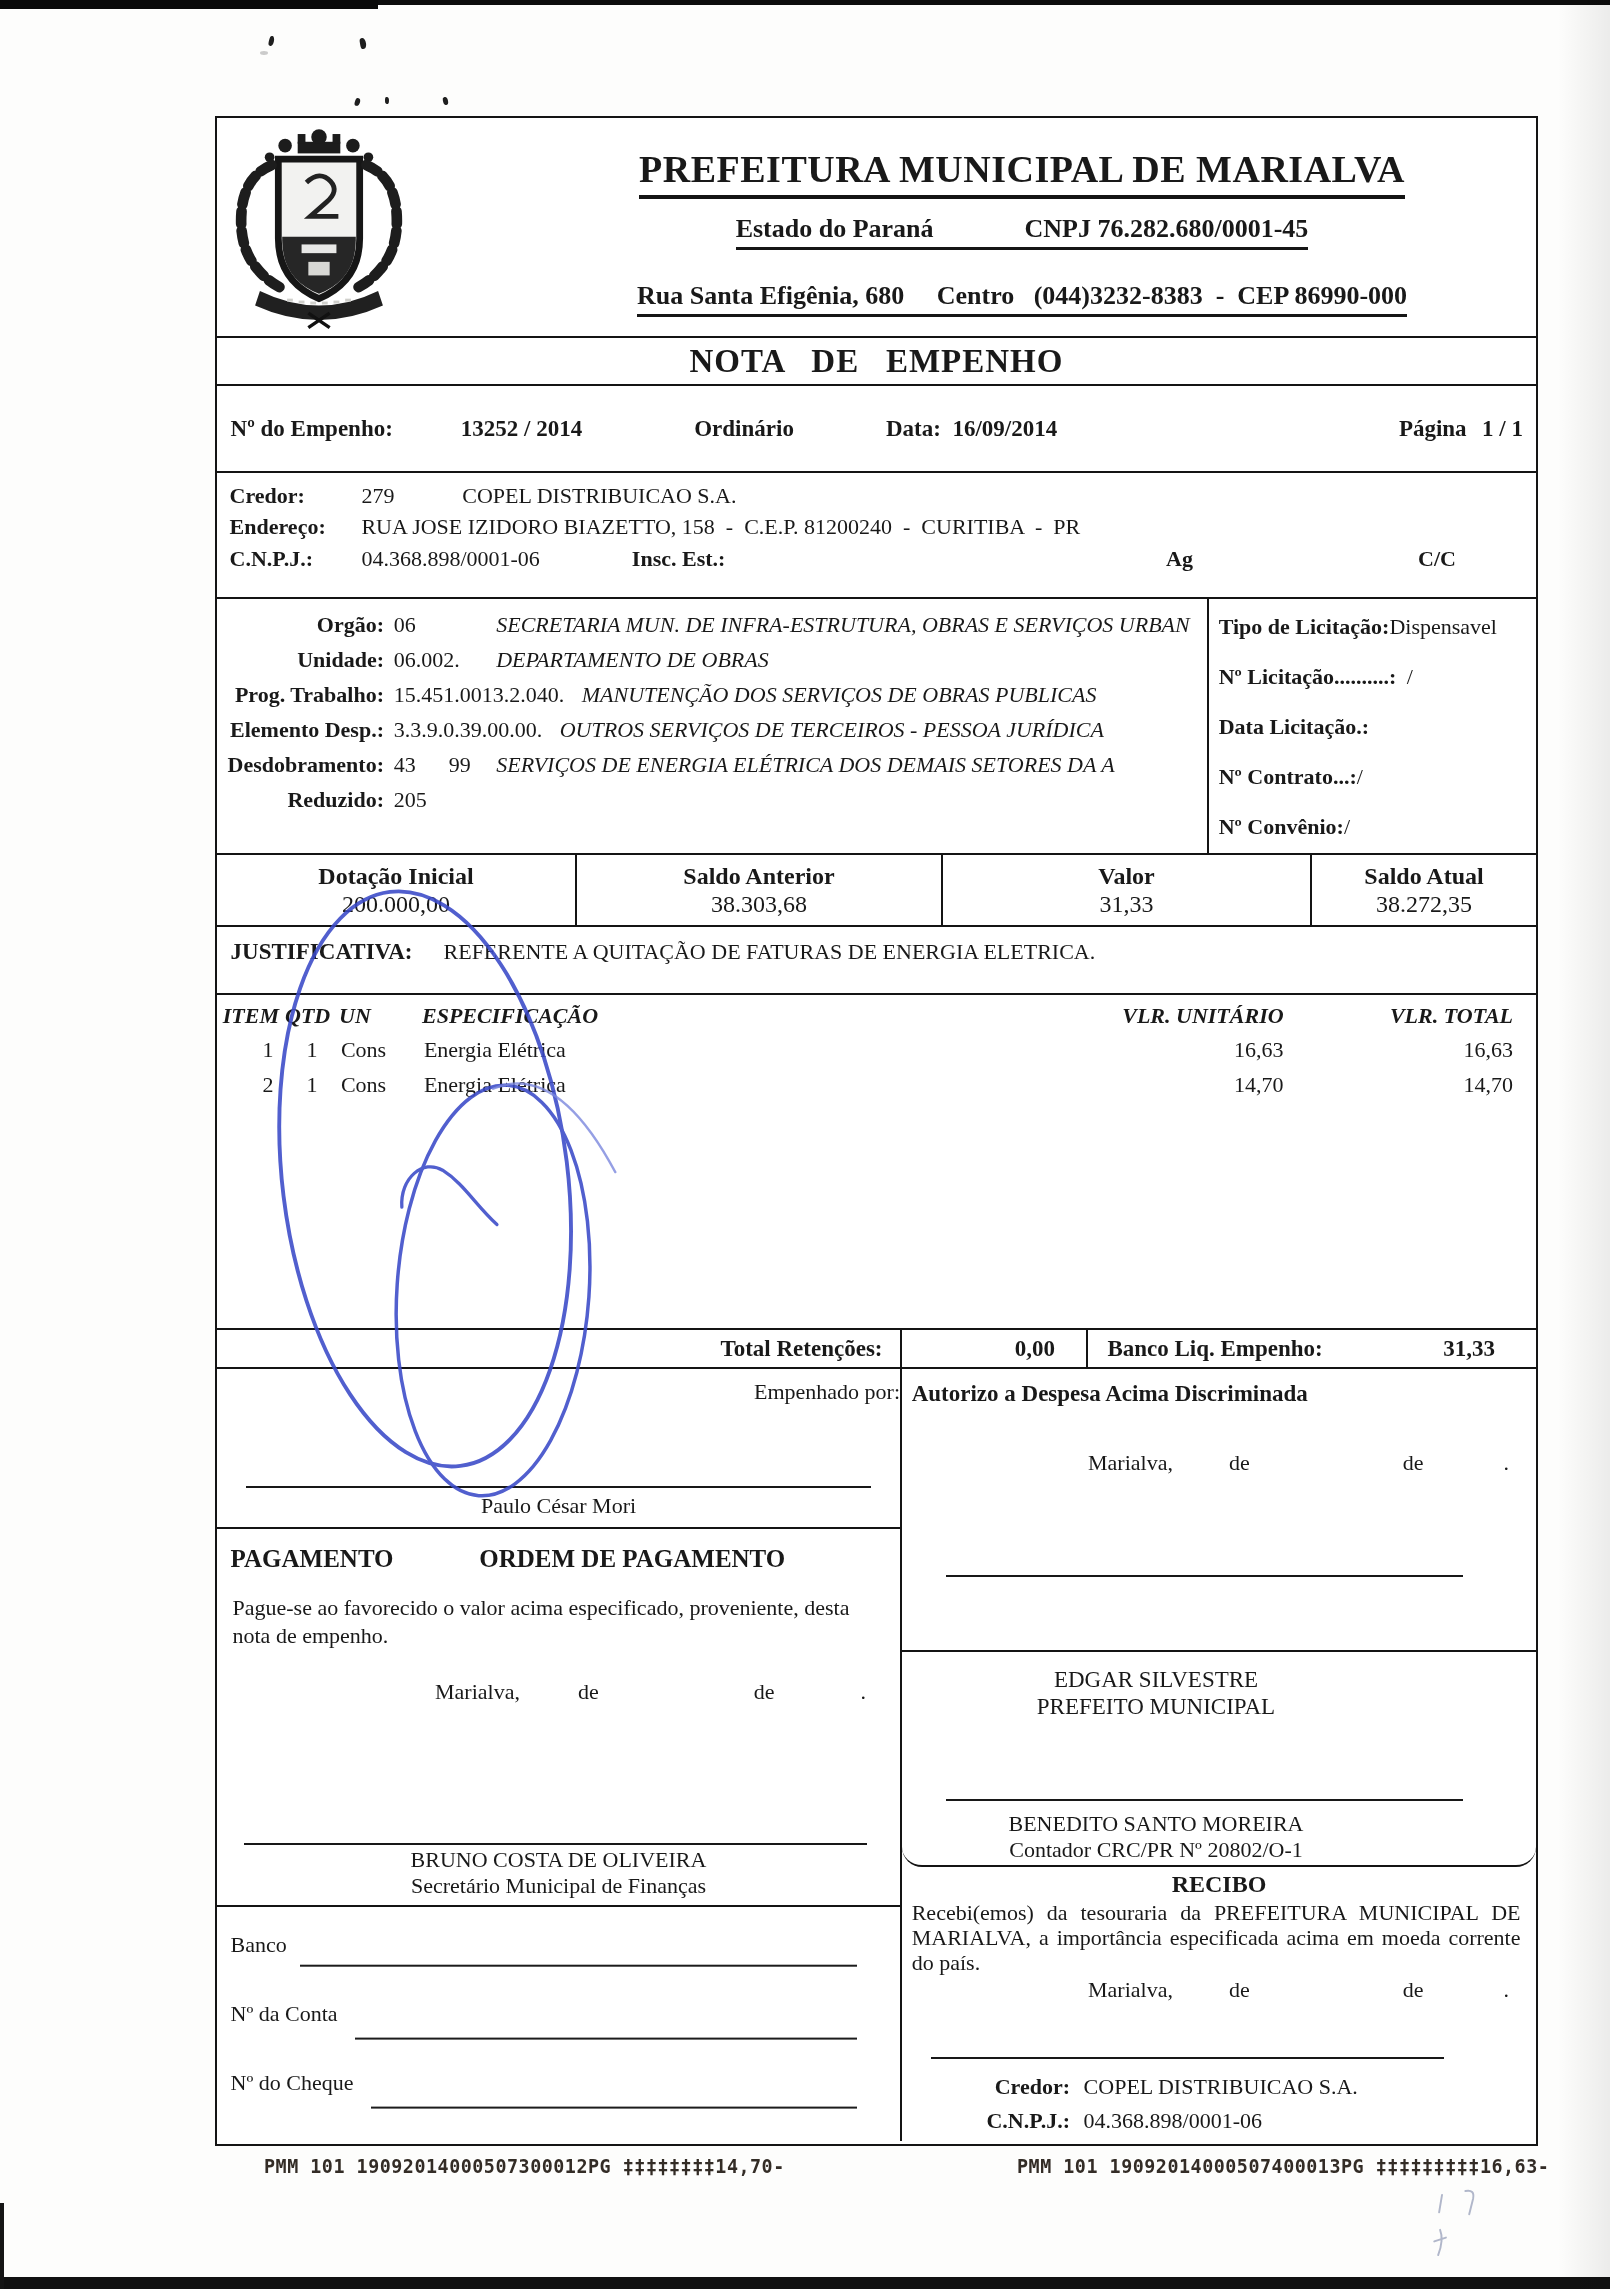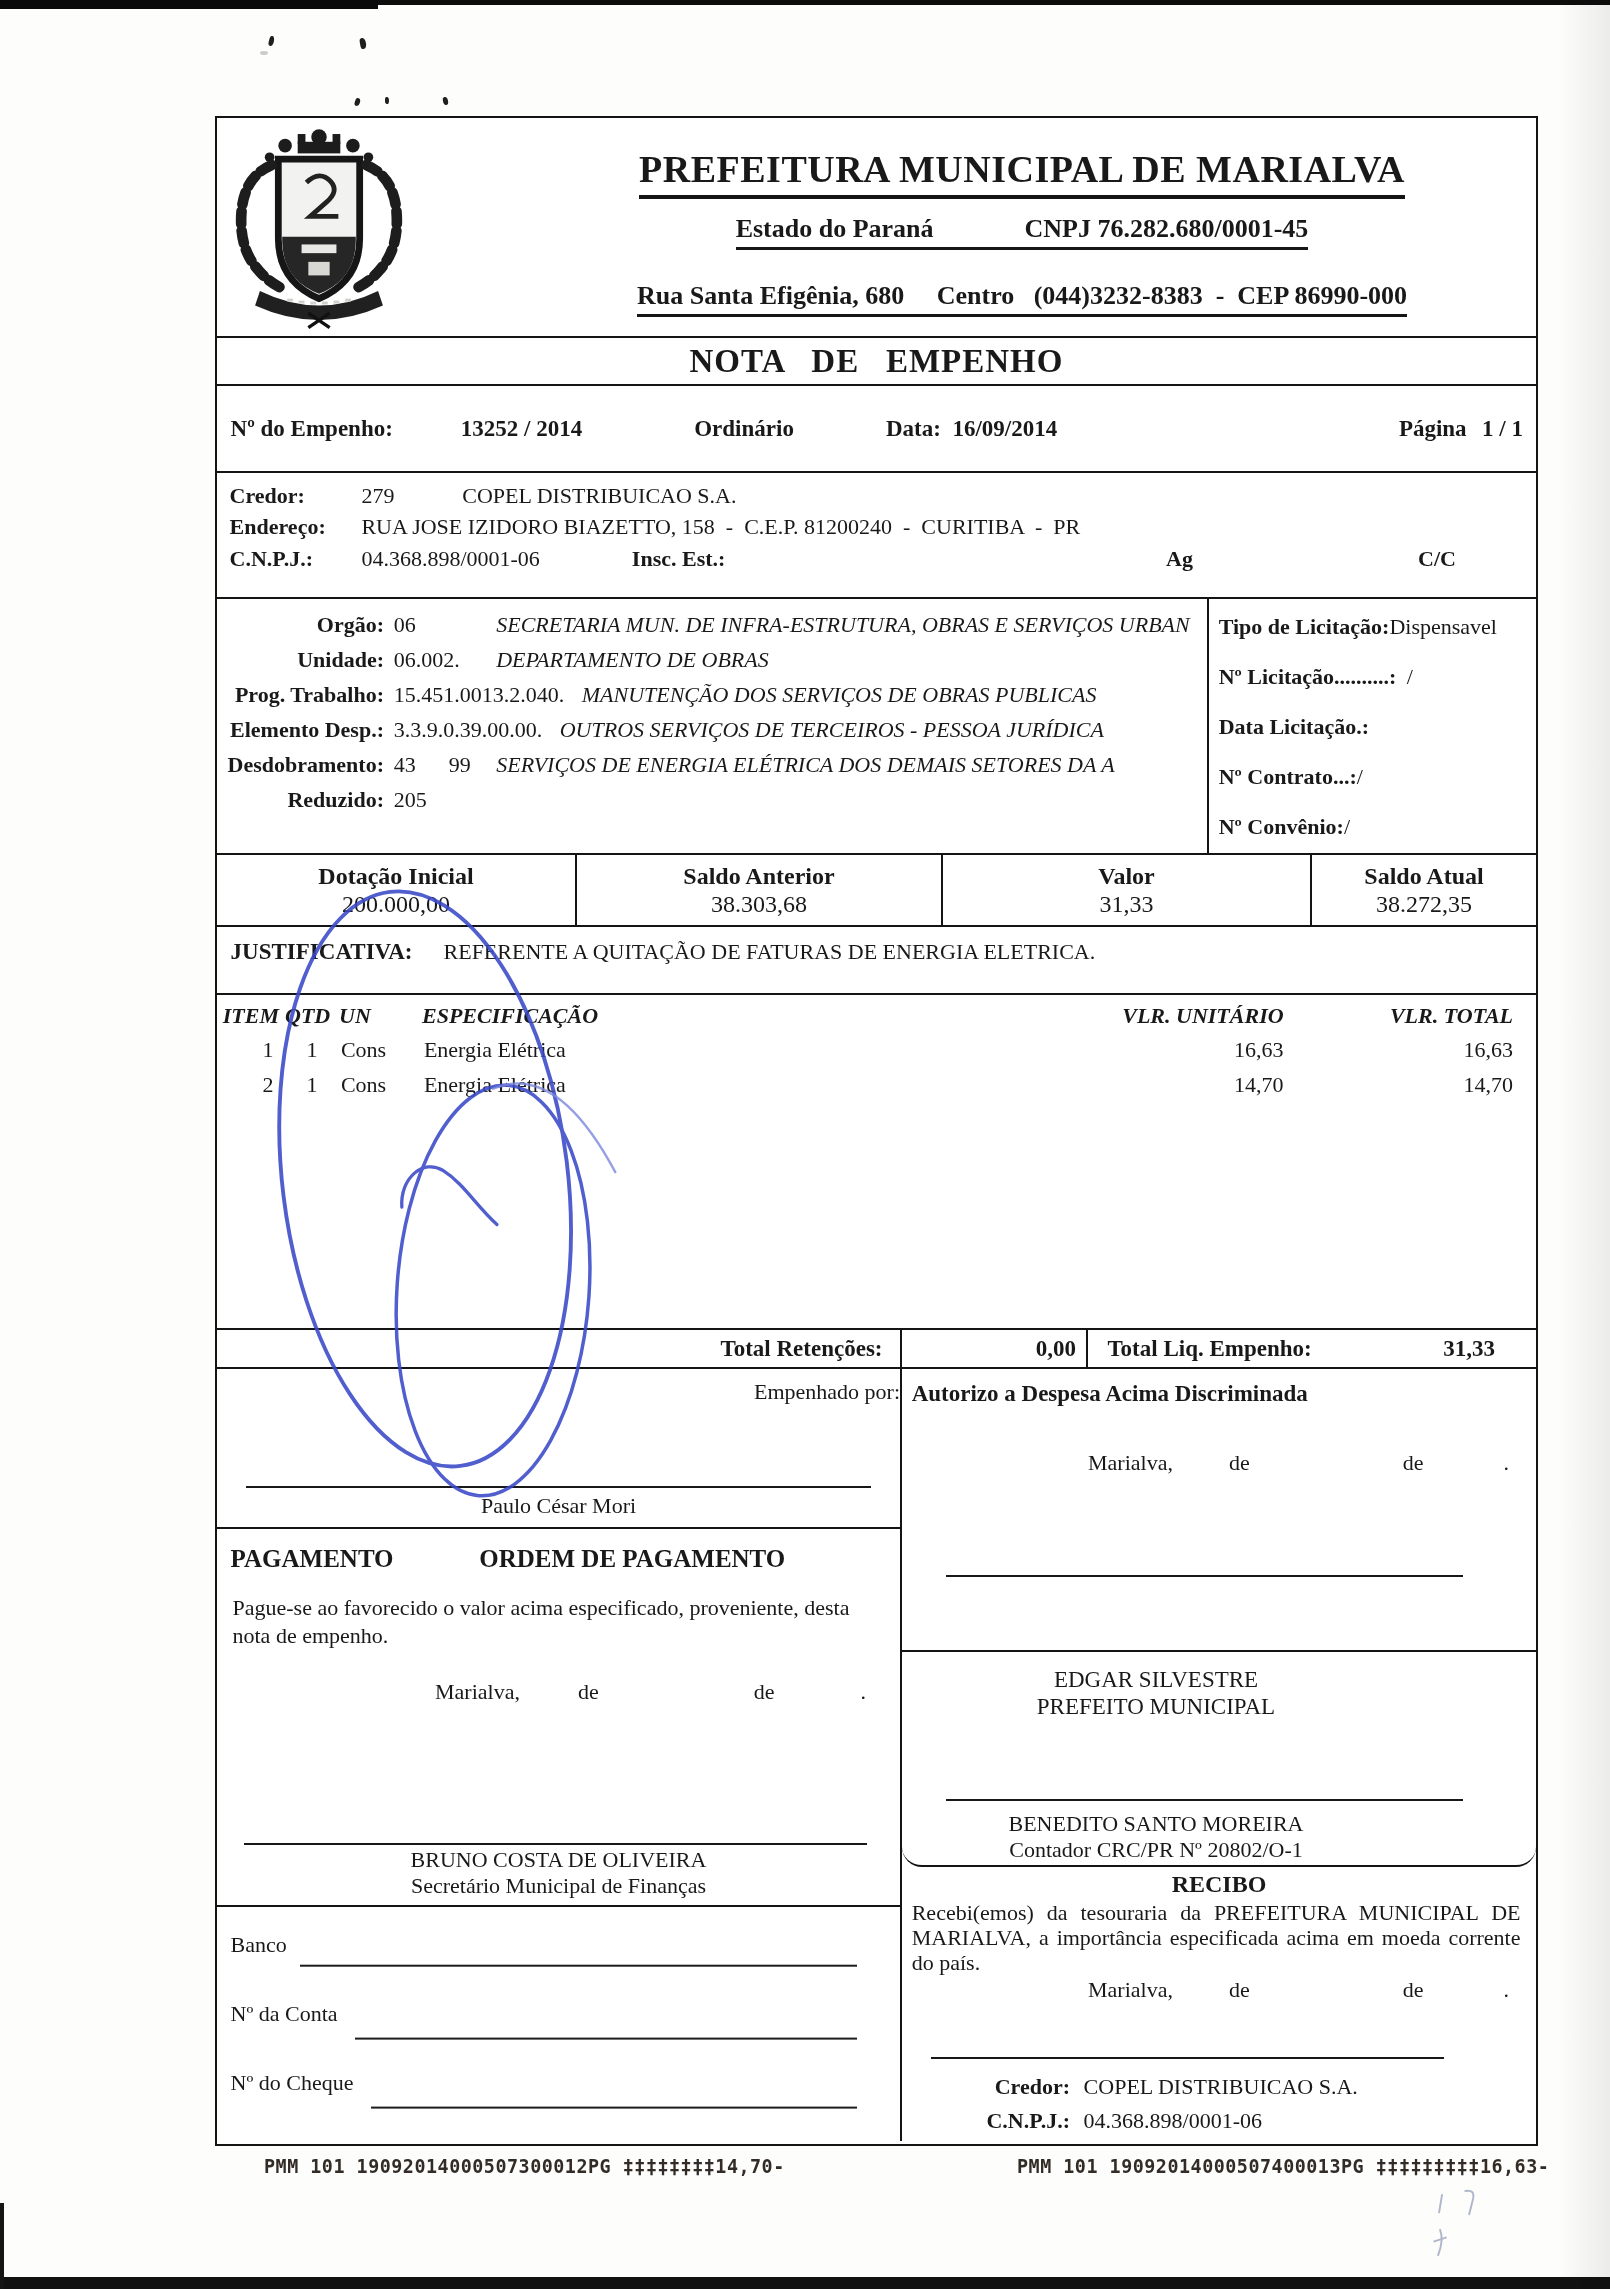--- a/index.html
+++ b/index.html
@@ -99,21 +99,21 @@
   .cv-qtd{text-align:center;}
   .cv-un{padding-left:1.9px;}
   .cv-espec{padding-left:1.9px;}
   .cr-right{text-align:right;padding-right:19.4px;}
   .cr-right2{text-align:right;padding-right:23px;}
 
   
   .sec-totais{height:41px;border-top:2.9px solid #141414;border-bottom:2.9px solid #141414;box-sizing:border-box;
               display:flex;align-items:center;font-size:23px;font-weight:bold;}
   .tot-c1{width:685px;text-align:right;padding-right:17.5px;border-right:2.9px solid #141414;box-sizing:border-box;height:100%;display:flex;align-items:center;justify-content:flex-end;}
-  .tot-c2{width:186px;text-align:right;padding-right:10px;border-right:2.9px solid #141414;box-sizing:border-box;height:100%;display:flex;align-items:center;justify-content:flex-end;}
+  .tot-c2{width:186px;text-align:right;padding-right:31px;border-right:2.9px solid #141414;box-sizing:border-box;height:100%;display:flex;align-items:center;justify-content:flex-end;}
   .tot-c3{flex:1;display:flex;align-items:center;height:100%;}
   .tot-liq-label{margin-left:19.4px;}
   .tot-liq-val{margin-left:auto;margin-right:41px;}
 
   
   .sec-lower{display:flex;height:772px;}
   .low-left{width:685px;border-right:2.9px solid #141414;box-sizing:border-box;display:flex;flex-direction:column;}
   .low-right{flex:1;display:flex;flex-direction:column;}
 
   .empenhado-box{position:relative;height:160px;border-bottom:2.9px solid #141414;box-sizing:border-box;}
@@ -380,21 +380,21 @@
     </div>
 
     <div class="sec-totais">
       <div class="tot-c1">
         <span>Total Retenções:</span>
       </div>
       <div class="tot-c2">
         <span>0,00</span>
       </div>
       <div class="tot-c3">
-        <span class="tot-liq-label">Total Liq. Empenho:</span>
+        <span class="tot-liq-label">Banco Liq. Empenho:</span>
         <span class="tot-liq-val">31,33</span>
       </div>
     </div>
 
     <div class="sec-lower">
 
       <div class="low-left">
         <div class="empenhado-box">
           <div class="empenhado-label">Empenhado por:</div>
           <div class="sig-line"></div>

